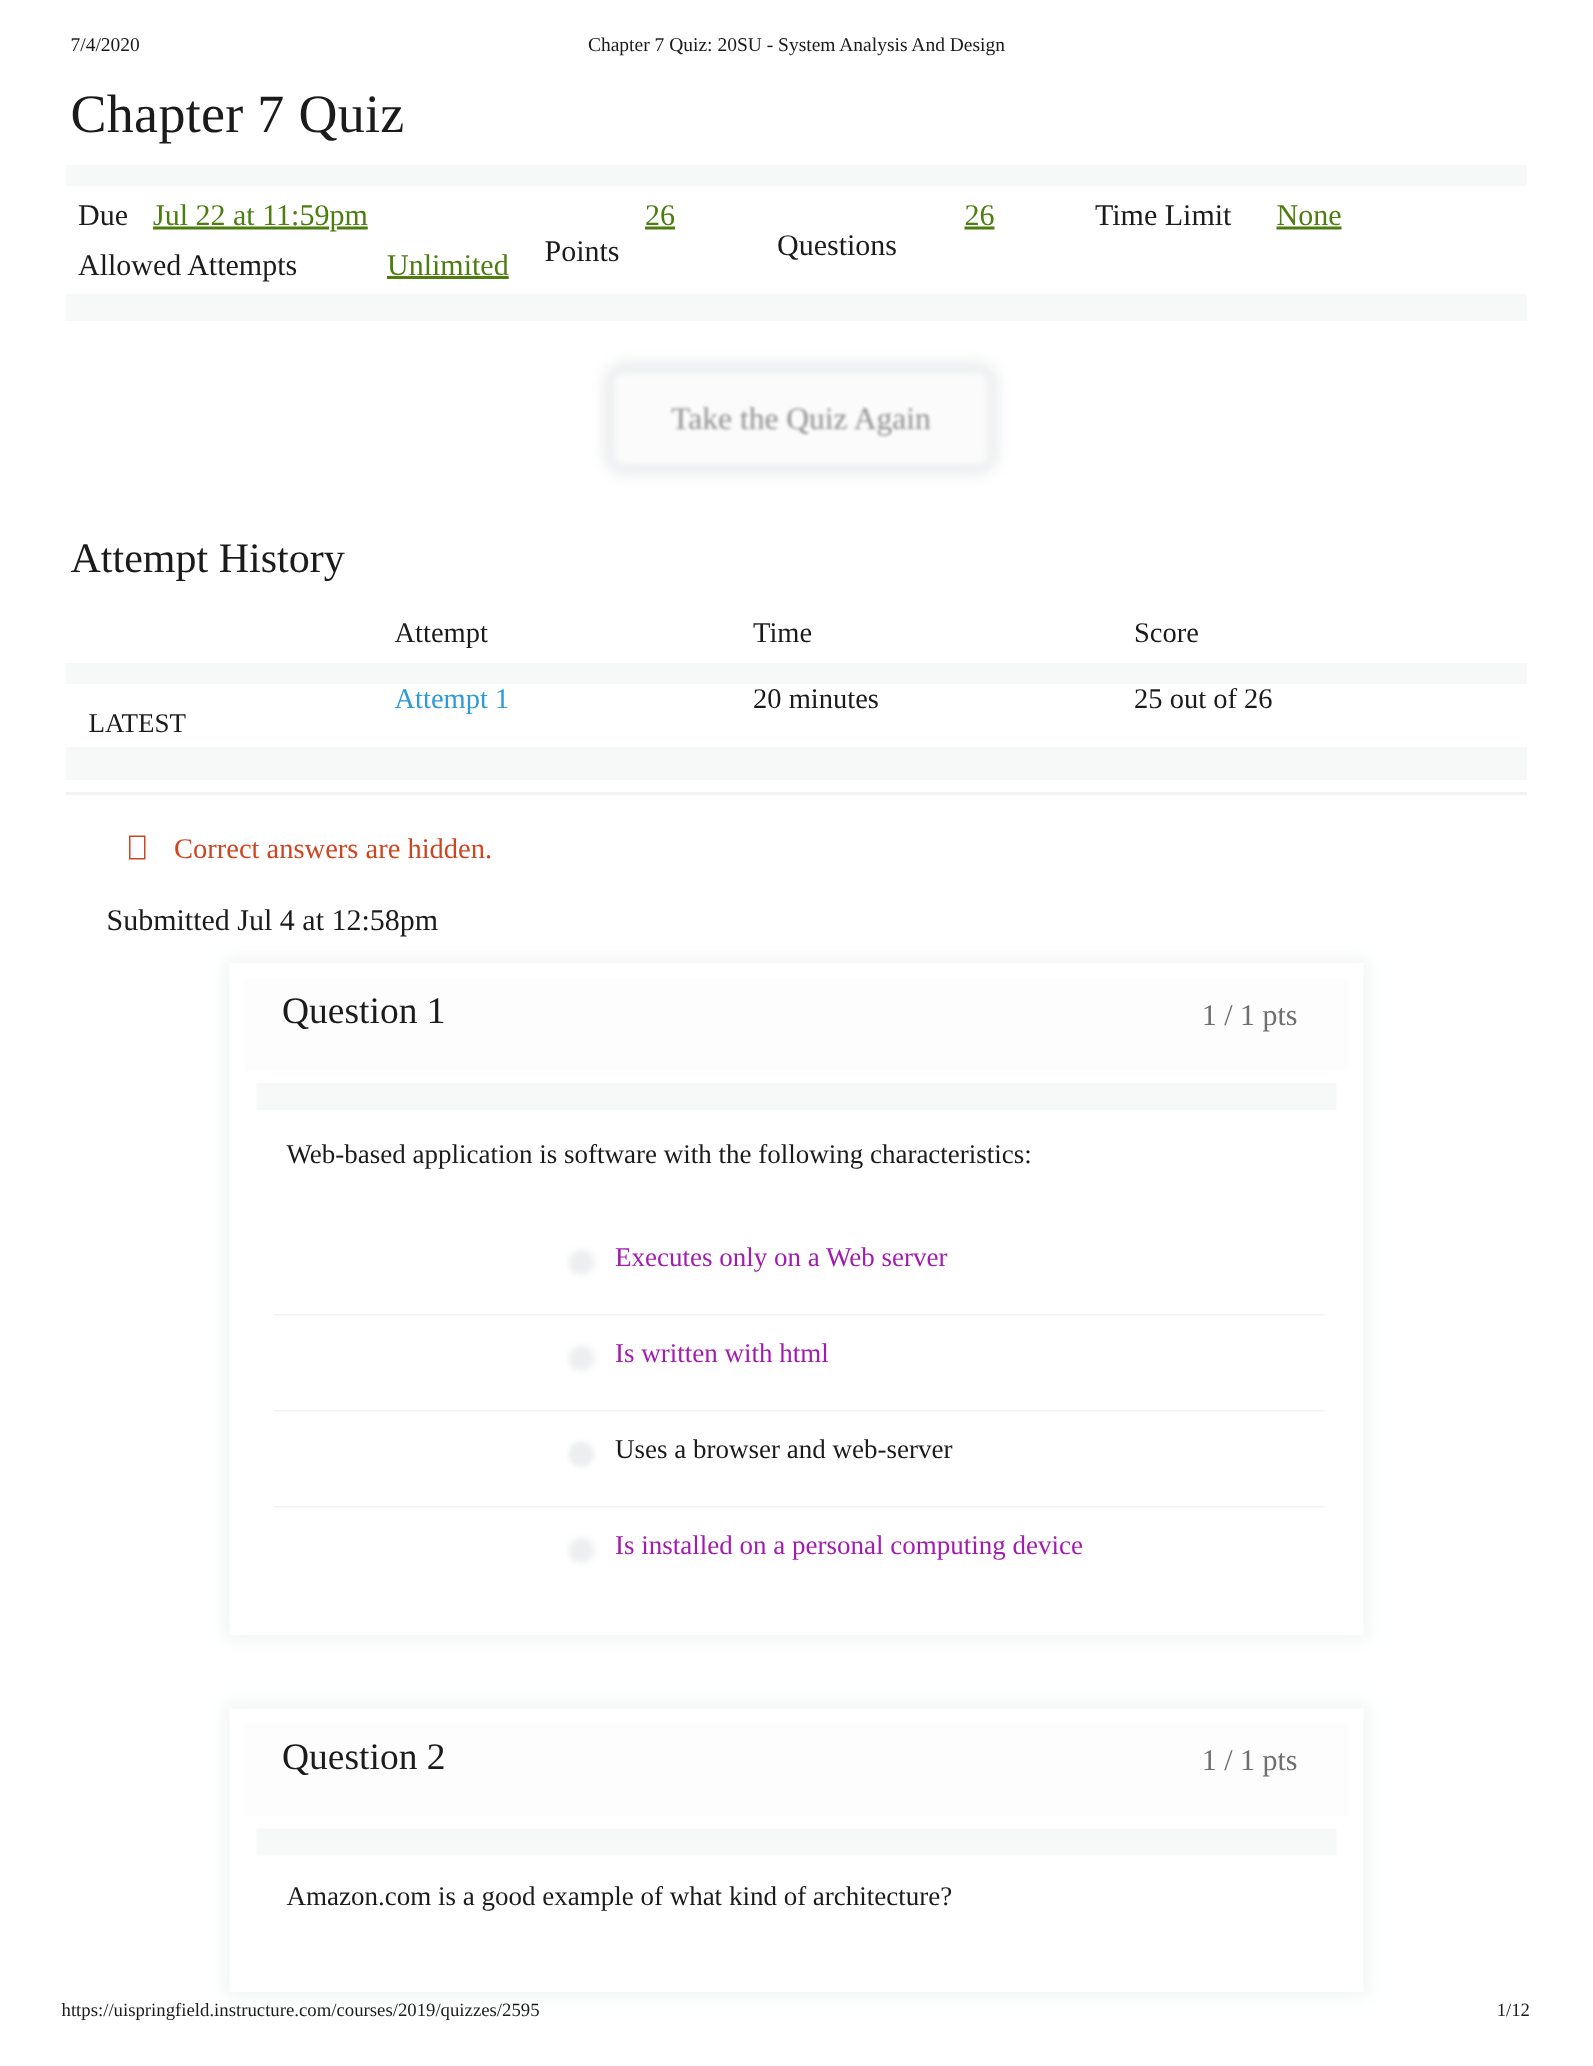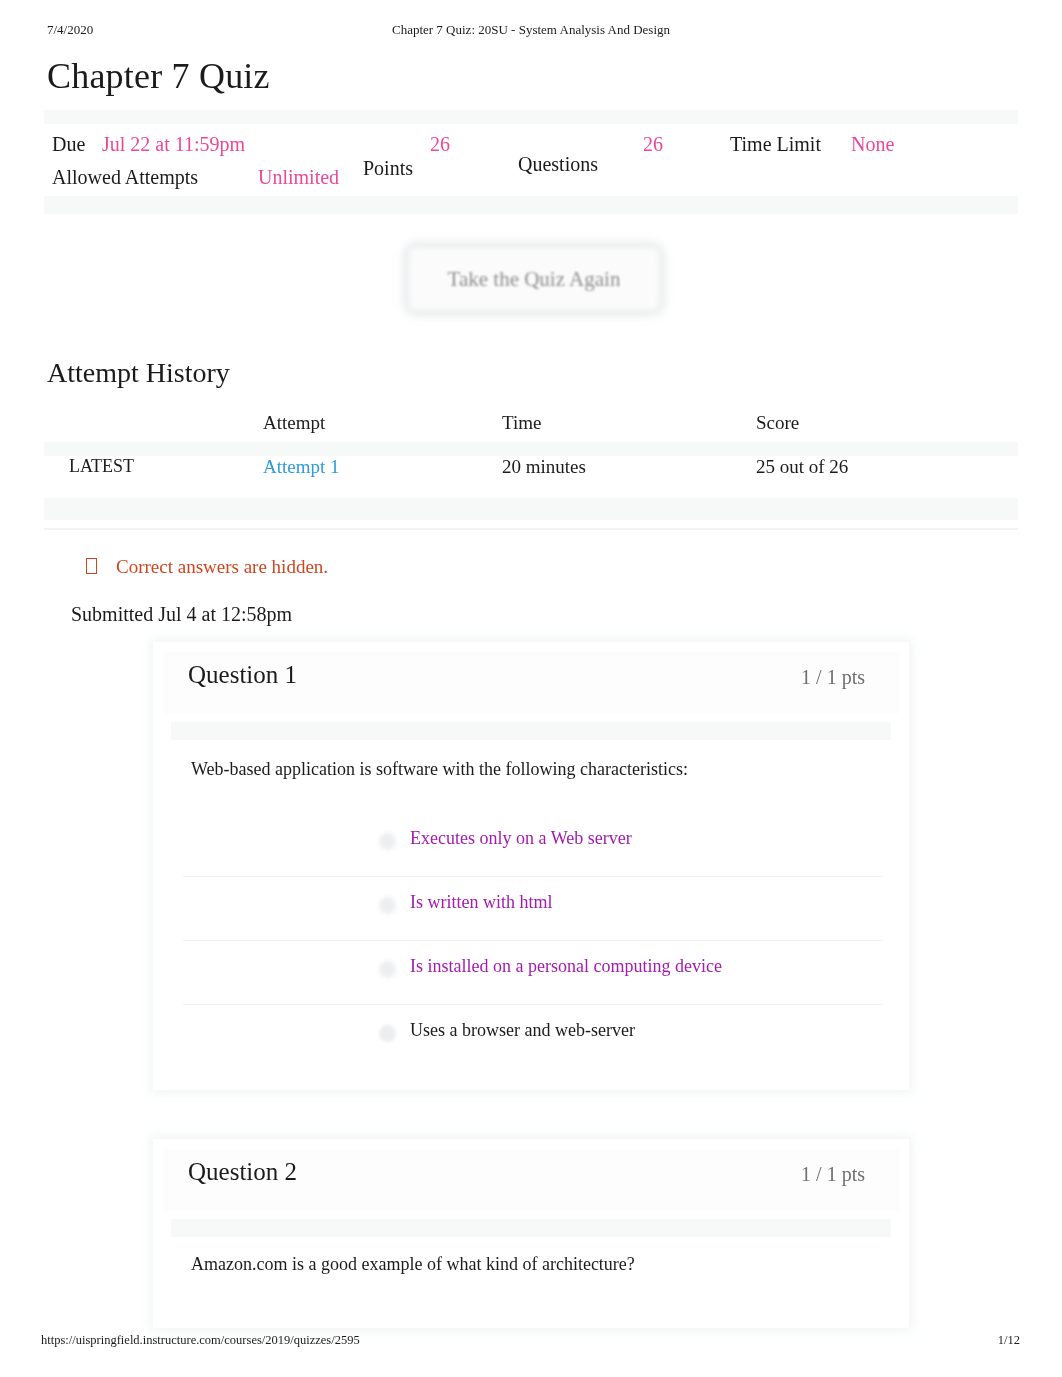--- a/index.html
+++ b/index.html
@@ -91,21 +91,21 @@
   .quiz-meta {
     position: absolute;
     left: 52px;
     top: 128px;
     width: 960px;
     font-size: 20px;
     line-height: 33px;
     white-space: nowrap;
   }
   .quiz-meta .lbl { color: #1b1b1b; }
-  .quiz-meta .val { color: #ec4899; }
+  .quiz-meta .val { color: #4d7c0f; text-decoration: underline; }
   .m-due-l   { position:absolute; left:0;    top:0; }
   .m-due-v   { position:absolute; left:50px; top:0; }
   .m-pts-l   { position:absolute; left:311px;top:0;margin-top:24px; }
   .m-pts-v   { position:absolute; left:378px;top:0; }
   .m-q-l     { position:absolute; left:466px;top:0;margin-top:20px; }
   .m-q-v     { position:absolute; left:591px;top:0; }
   .m-tl-l    { position:absolute; left:678px;top:0; }
   .m-tl-v    { position:absolute; left:799px;top:0; }
   .m-aa-l    { position:absolute; left:0;    top:33px; }
   .m-aa-v    { position:absolute; left:206px;top:33px; }
@@ -165,21 +165,21 @@
   .hist-band {
     position: absolute;
     left: 0;
     width: 974px;
     background: #f7f8f8;
   }
   .hb-1 { top: 30px;  height: 14px; }
   .hb-2 { top: 86px;  height: 22px; }
   .hb-3 { top: 116px; height: 2px;  background:#f2f3f3; }
 
-  .c-kind  { position:absolute; left:15px;  top:0;margin-left:10px; }
+  .c-kind  { position:absolute; left:15px;  top:16px; }
   .c-att   { position:absolute; left:219px; top:0; }
   .c-time  { position:absolute; left:458px; top:0; }
   .c-score { position:absolute; left:712px; top:0; }
 
   .hist-head span {
     font-size: 19px;
     color: #1b1b1b;
   }
   .hist-body { position:absolute; left:0; top:44px; width:974px; height:40px; }
   .hist-body span { font-size: 19px; color: #1b1b1b; }
@@ -397,27 +397,27 @@
 
     <div class="answers">
       <div class="arow dim">
         <span class="radio"></span>
         <span class="atext">Executes only on a Web server</span>
       </div>
       <div class="arow dim">
         <span class="radio"></span>
         <span class="atext">Is written with html</span>
       </div>
+      <div class="arow selected">
+        <span class="radio"></span>
+        <span class="atext">Uses a browser and web-server</span>
+      </div>
       <div class="arow dim">
         <span class="radio"></span>
         <span class="atext">Is installed on a personal computing device</span>
-      </div>
-      <div class="arow selected">
-        <span class="radio"></span>
-        <span class="atext">Uses a browser and web-server</span>
       </div>
     </div>
   </div>
 
   <div class="qcard" id="qcard-2">
     <div class="qhead">
       <div class="qhead-bg"></div>
       <span class="qtitle">Question 2</span>
       <span class="qpts">1 / 1 pts</span>
     </div>

